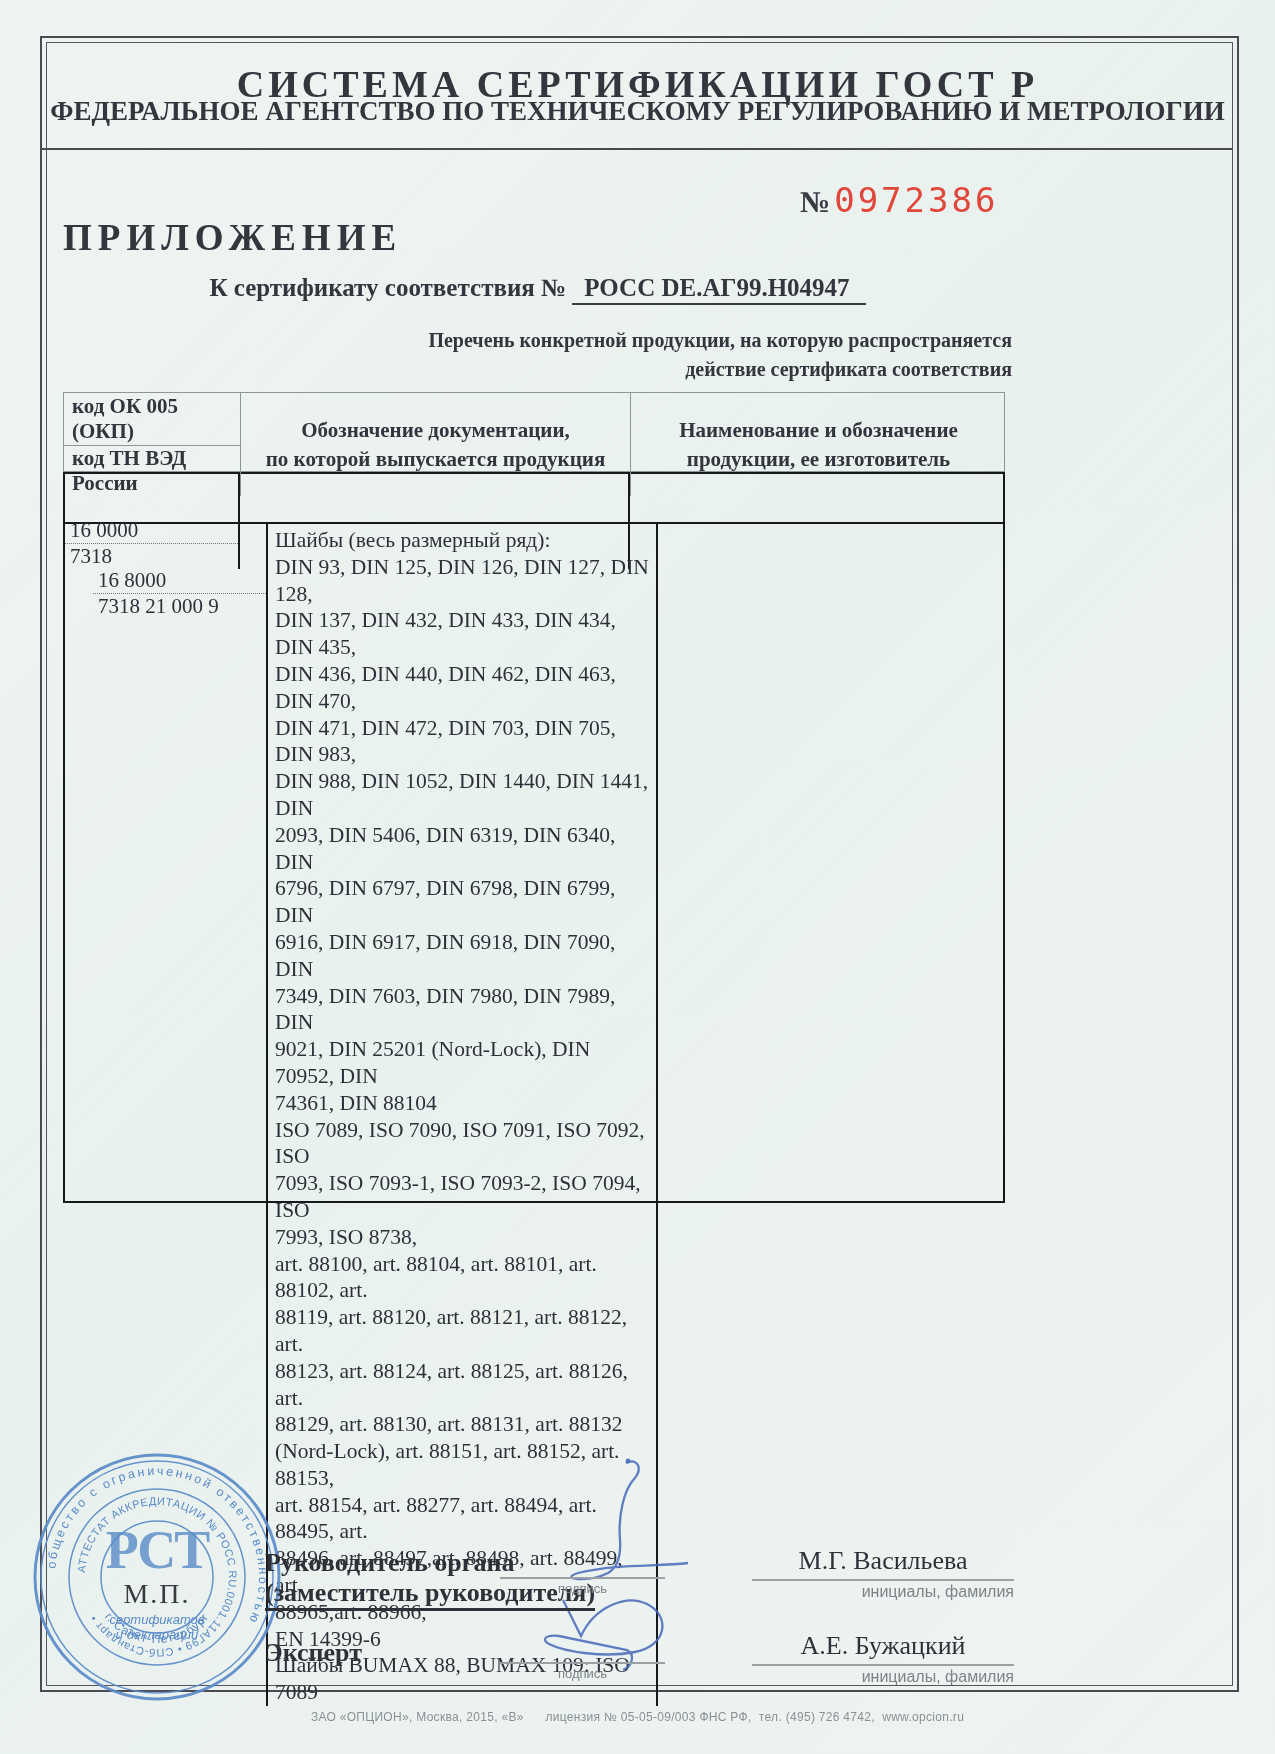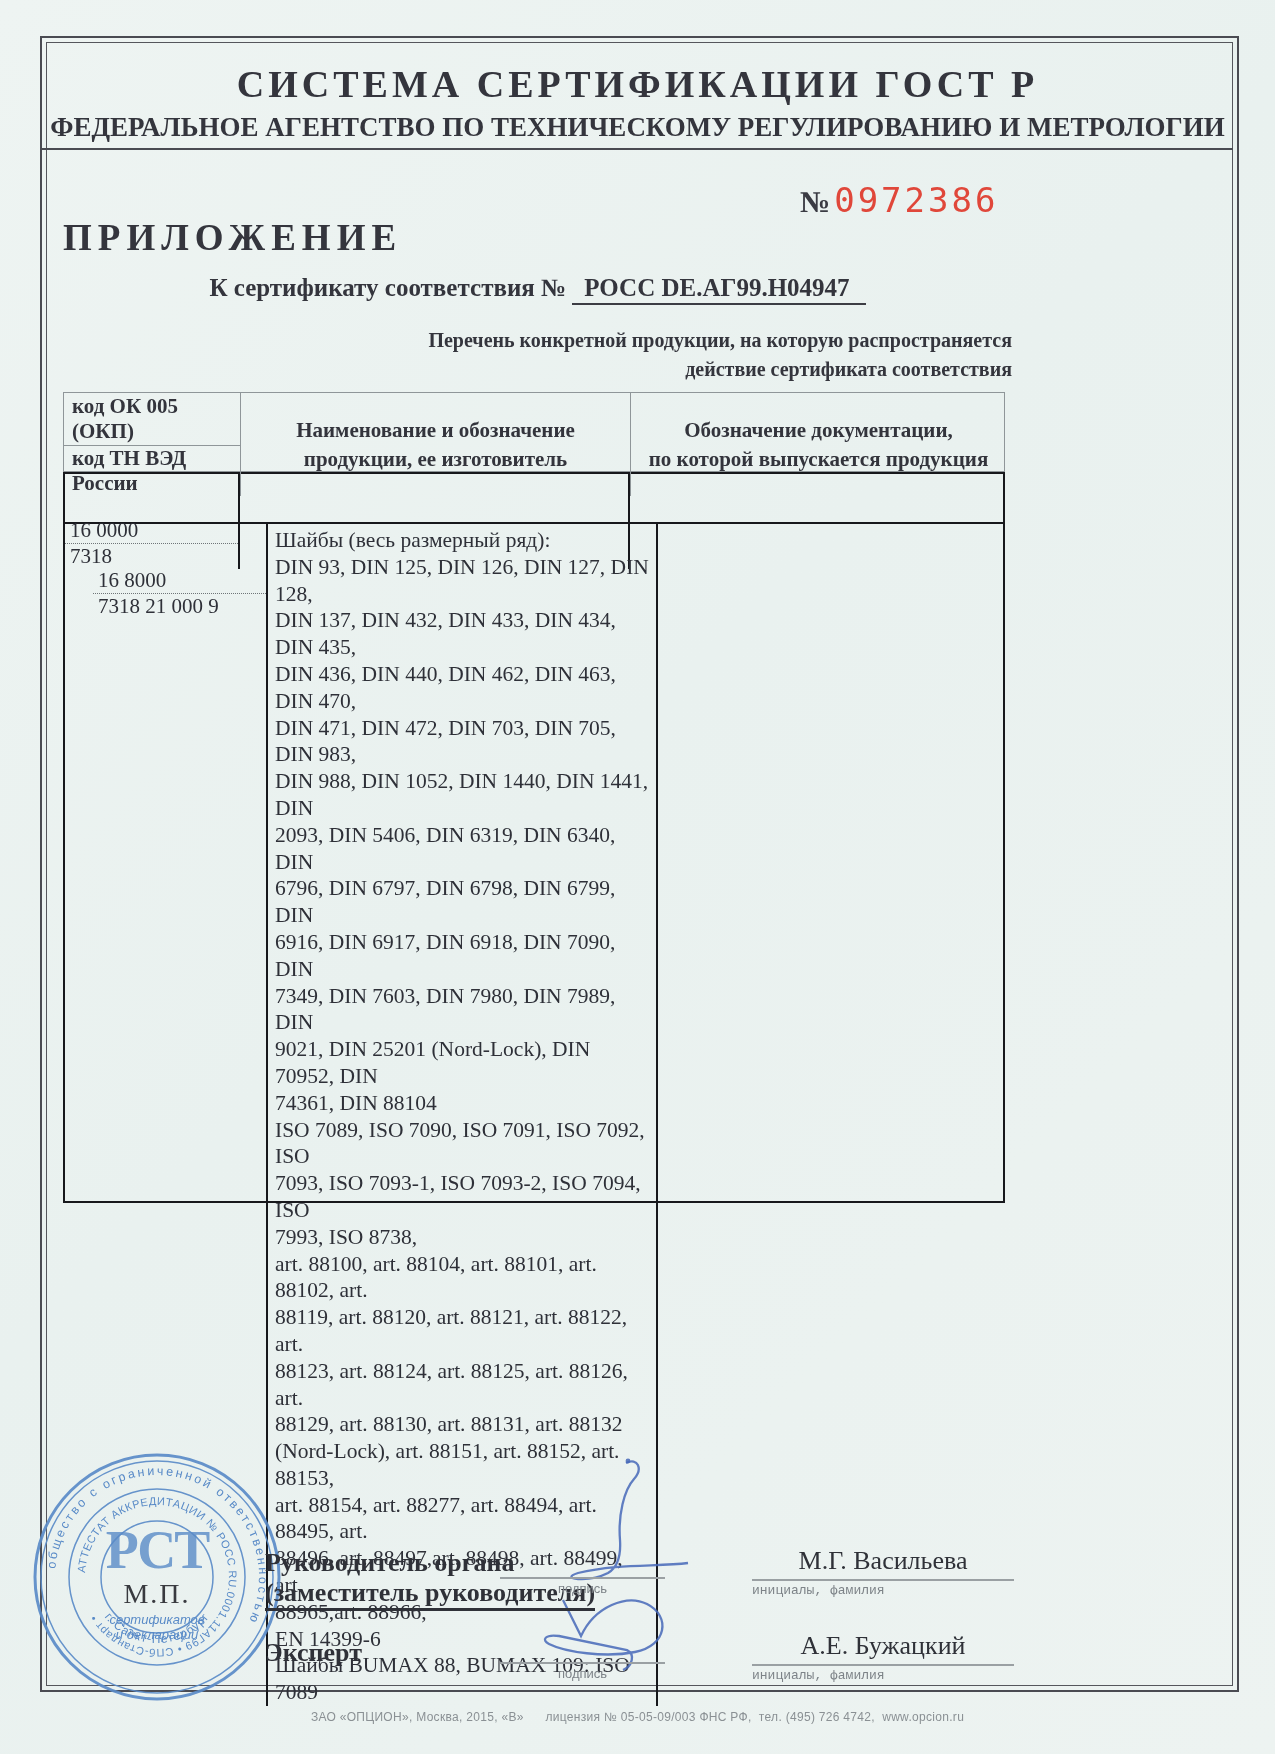--- a/index.html
+++ b/index.html
@@ -10,21 +10,21 @@
     font-family:"Liberation Serif", serif; color:#2e3038; overflow:hidden;
   }
   
   .frame { position:absolute; left:40px; top:36px; width:1195px; height:1652px;
            border:2px solid #4a4b52; }
   .frame::before { content:""; position:absolute; inset:4px; border:1px solid #55565c; }
   .hdr-divider { position:absolute; left:42px; top:148px; width:1191px; height:2px; background:#4a4b52; }
 
   .hdr1 { position:absolute; left:63px; top:62px; width:1149px; text-align:center;
           font-size:38px; font-weight:bold; letter-spacing:4px; color:#34353d; }
-  .hdr2 { position:absolute; left:48px; top:112px; width:1179px; text-align:center;
+  .hdr2 { position:absolute; left:48px; top:96px; width:1179px; text-align:center;
           font-size:27px; font-weight:bold; letter-spacing:0px; color:#34353d; }
 
   .doc-number { position:absolute; left:800px; top:180px; white-space:nowrap; }
   .doc-number .no-sign { font-size:30px; font-weight:bold; color:#3a3b43; }
   .doc-number .no-value { font-family:"DejaVu Sans Mono", monospace; font-size:34px;
           color:#e0473a; letter-spacing:3px; font-weight:normal; }
 
   .doc-title { position:absolute; left:63px; top:216px; width:949px; text-align:left;
           font-size:37px; font-weight:bold; letter-spacing:6px; color:#34353d; }
 
@@ -75,22 +75,22 @@
           font-size:13px; color:#7d8388; width:165px; text-align:center; }
   .sigcap-1 { left:500px; top:1581px; }
   .sigcap-2 { left:500px; top:1666px; }
 
   .name { position:absolute; width:262px; text-align:center; font-size:26px; color:#2f3138; }
   .name-1 { left:752px; top:1546px; }
   .name-2 { left:752px; top:1631px; }
   .nameline { position:absolute; height:0; border-top:2px solid #9aa0a3; width:262px; }
   .nameline-1 { left:752px; top:1579px; }
   .nameline-2 { left:752px; top:1664px; }
-  .name-caption { position:absolute; font-family:Liberation Mono, monospace;
-          font-size:13px; color:#7d8388; width:262px; text-align:left; }
+  .name-caption { position:absolute; font-family:Liberation Sans, sans-serif;
+          font-size:16px; color:#7d8388; width:262px; text-align:right; }
   .namecap-1 { left:752px; top:1583px; }
   .namecap-2 { left:752px; top:1668px; }
 
   .imprint { position:absolute; left:0; top:1710px; width:1275px; text-align:center;
           font-family:"Liberation Sans", sans-serif; font-size:12px; color:#8a9094;
           white-space:pre; letter-spacing:0.3px; }
 
   .seal { position:absolute; left:26px; top:1446px; width:262px; height:262px; opacity:0.92; }
   .pen { position:absolute; }
   .pen-1 { left:548px; top:1455px; width:150px; height:135px; }
@@ -120,24 +120,24 @@
 
   <div class="subtitle">Перечень конкретной продукции,  на которую распространяется
 действие сертификата соответствия</div>
 
   <div class="tbl">
     <div class="tbl-head">
       <div class="hc hc1">
         <div class="hc1-top">код ОК 005 (ОКП)</div>
         <div class="hc1-bot">код ТН ВЭД России</div>
       </div>
+      <div class="hc hc-center">Обозначение документации,
+по которой выпускается продукция</div>
       <div class="hc hc-center">Наименование и обозначение
 продукции, ее изготовитель</div>
-      <div class="hc hc-center">Обозначение документации,
-по которой выпускается продукция</div>
     </div>
 
     <div class="tbl-body">
       <div class="trow trow-1">
         <div class="cell code-cell">
           <div class="code-top">16 0000</div>
           <div class="code-bot">7318</div>
         </div>
         <div class="cell"></div>
         <div class="cell"></div>

